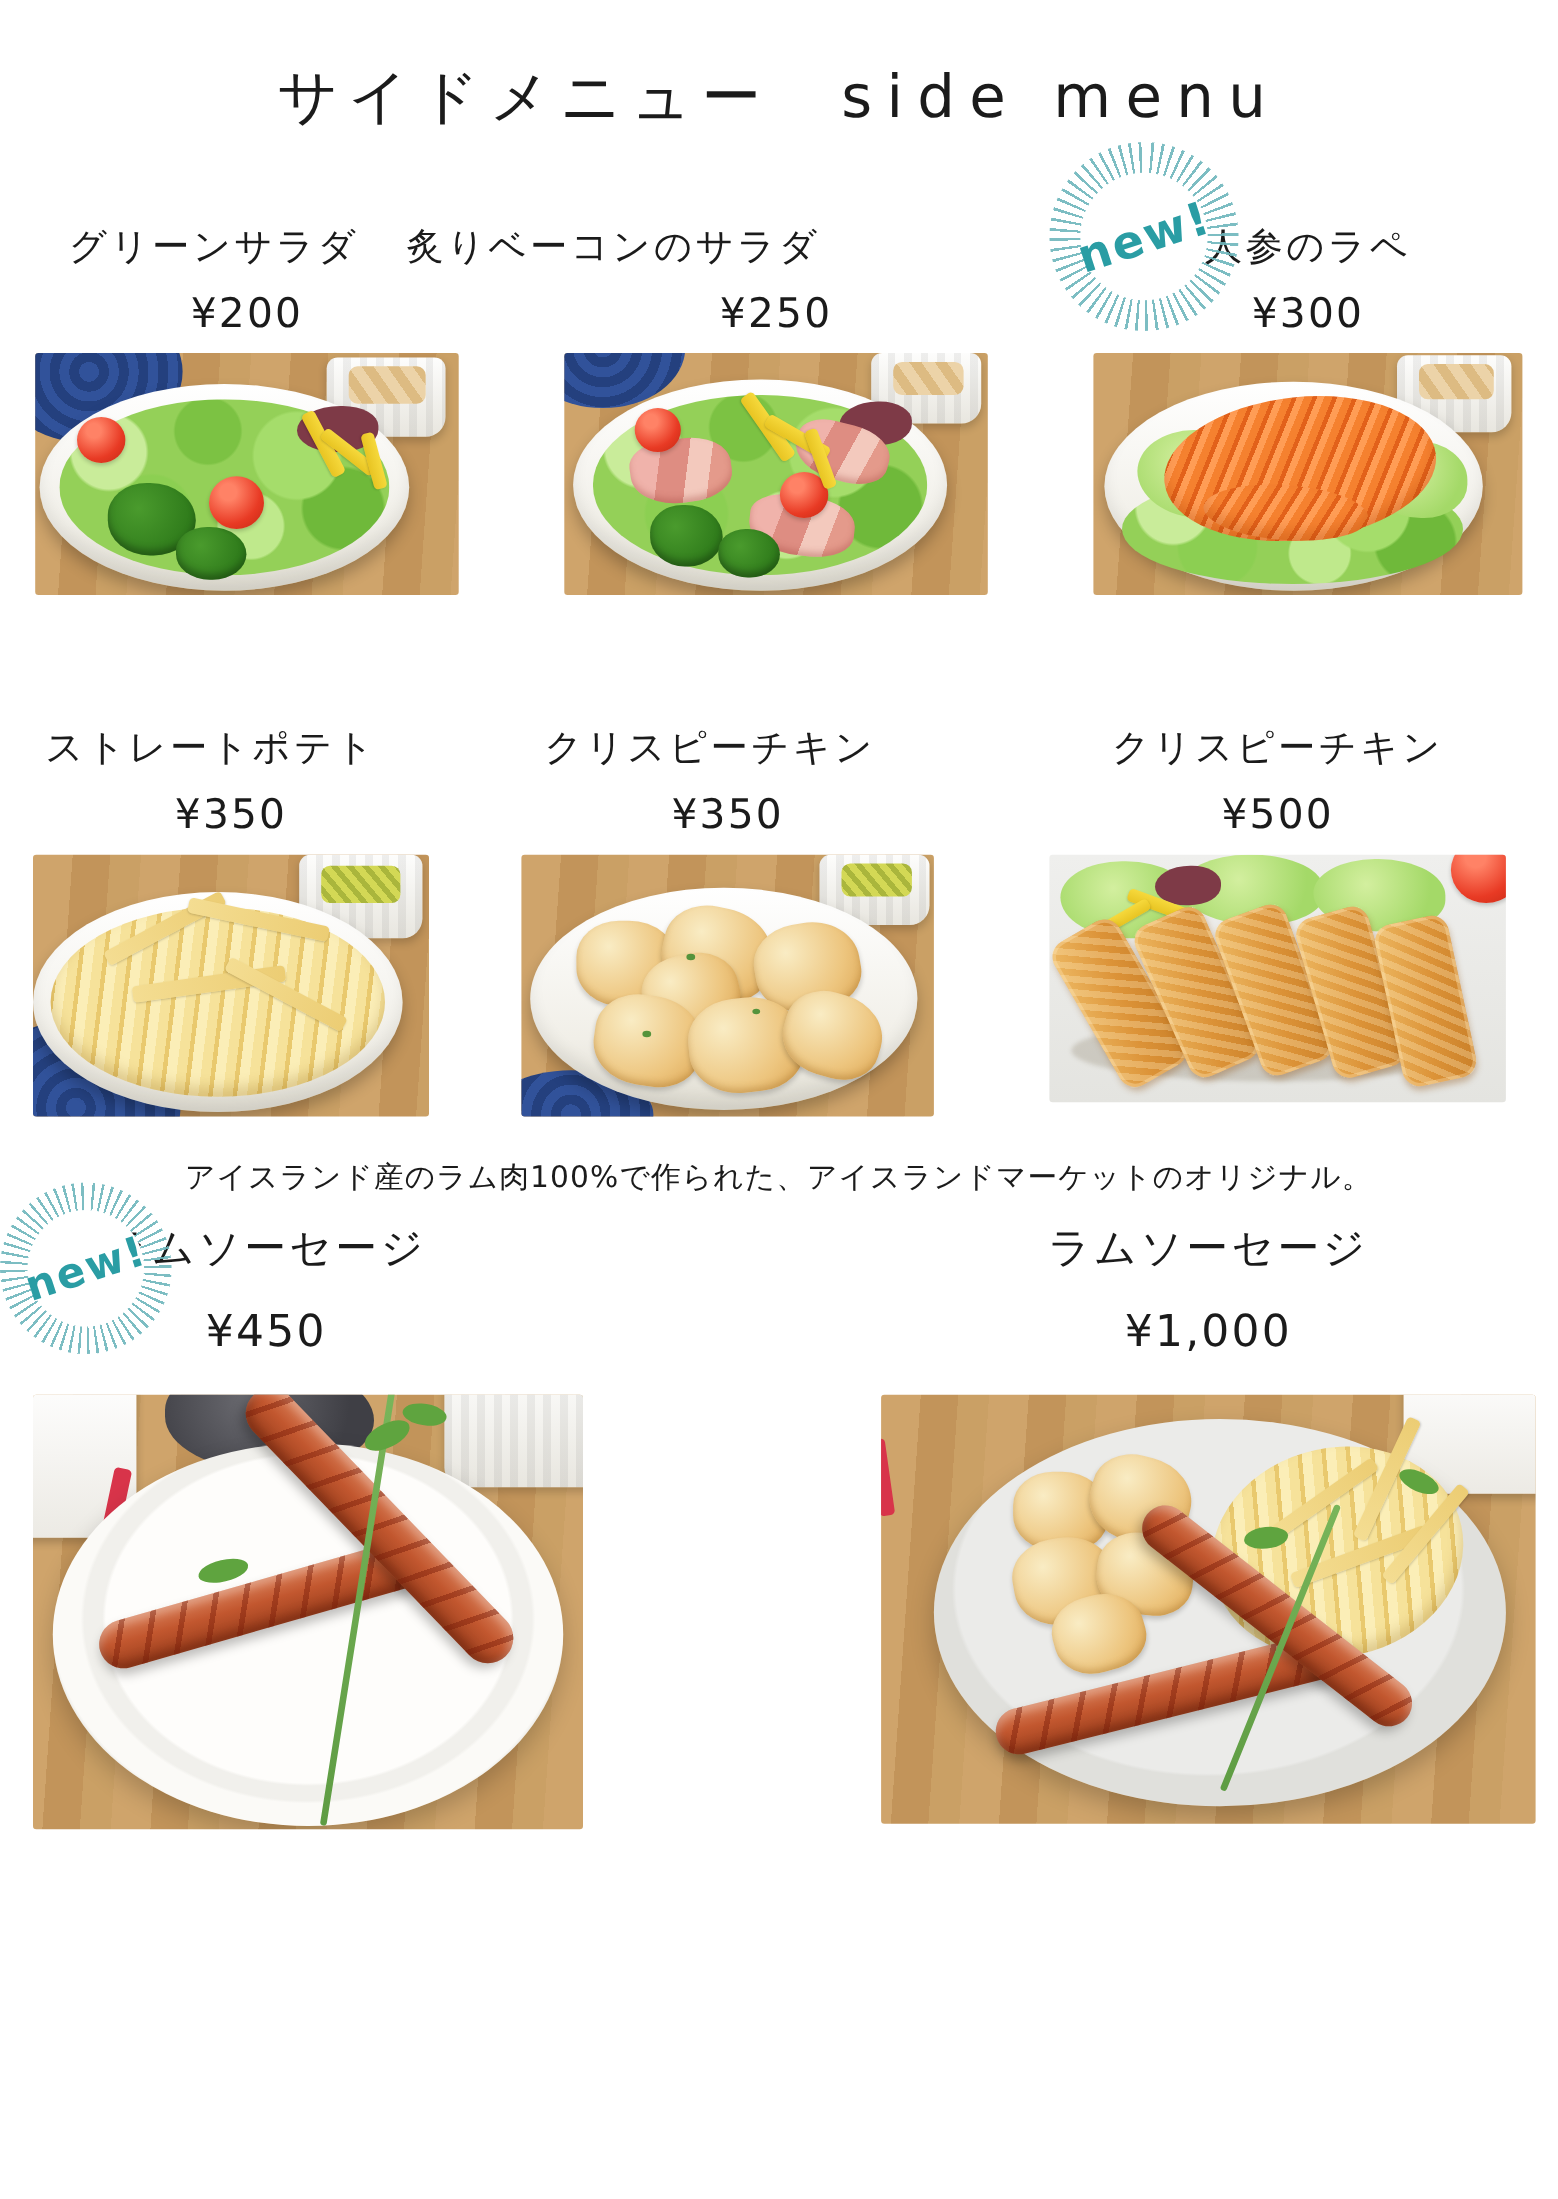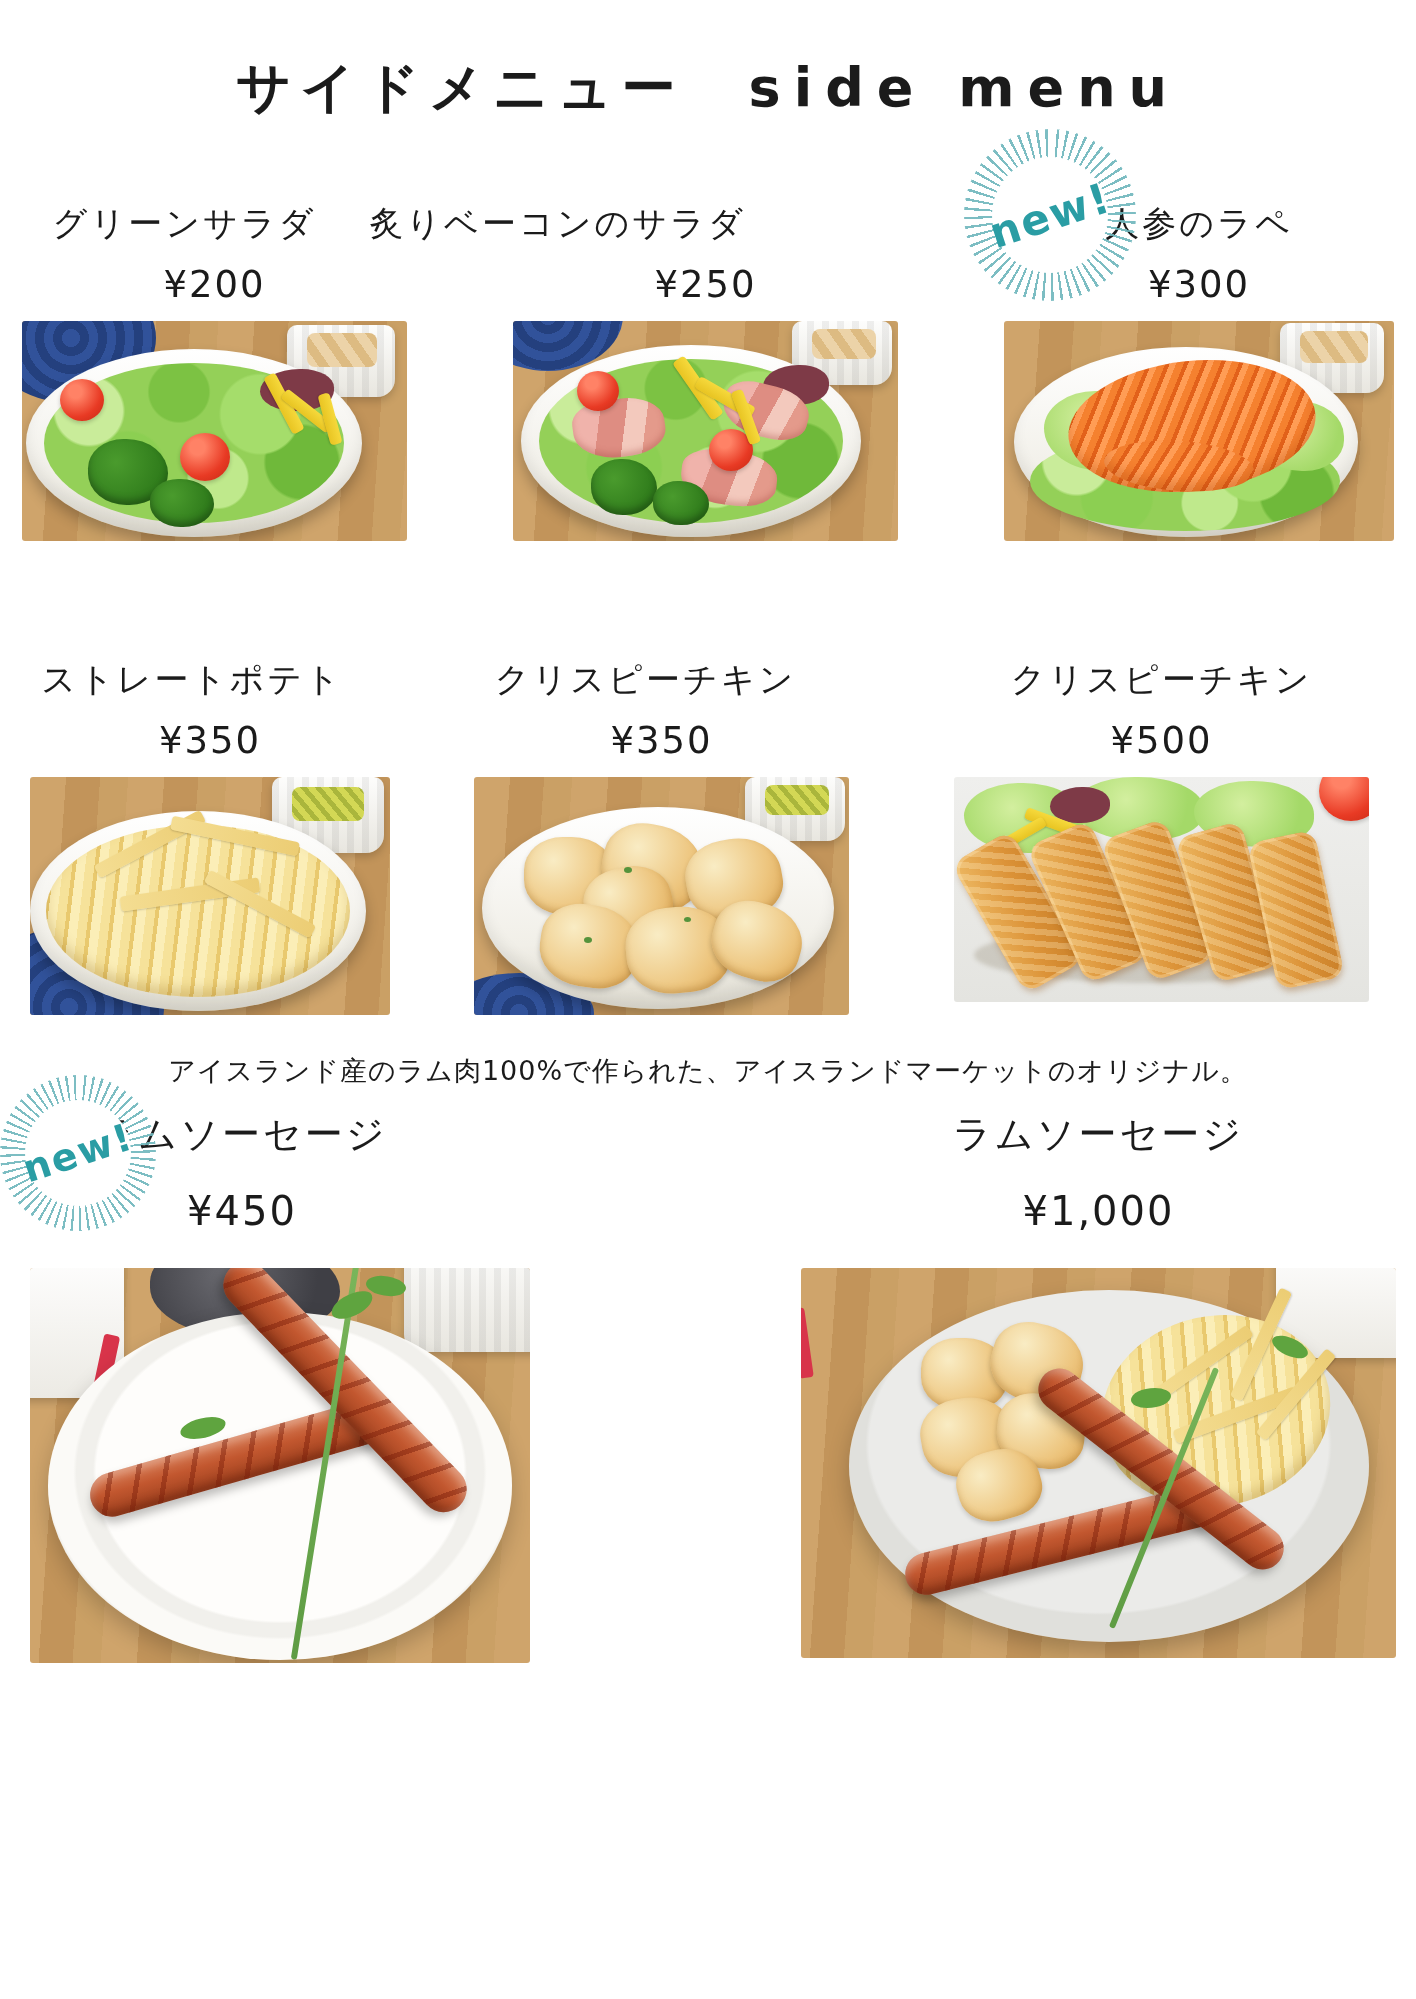--- a/index.html
+++ b/index.html
@@ -1,22 +1,22 @@
 <!DOCTYPE html>
 <html><head>
 <meta charset="utf-8">
 <style>
   html,body{margin:0;padding:0;background:#ffffff;}
   body{font-family:"DejaVu Sans","Liberation Sans",sans-serif;color:#1b1b1b;}
   .page{position:relative;width:1416px;height:1999px;margin:0 auto;background:#ffffff;overflow:hidden;}
 
   
-  .title{margin:0;padding-top:52px;text-align:center;font-size:54px;font-weight:bold;letter-spacing:9px;white-space:nowrap;}
+  .title{margin:0;padding-top:52px;text-align:center;font-size:54px;font-weight:normal;letter-spacing:9px;white-space:nowrap;}
   .title .en{margin-left:64px;letter-spacing:13px;}
-  .row{display:flex;justify-content:space-between;padding:0 22px;margin-top:76px;}
+  .row{display:flex;justify-content:space-between;padding:0 32px;margin-top:76px;}
   .row2{padding:0 26px 0 30px;margin-top:116px;}
   .item{display:flex;flex-direction:column;align-items:center;position:relative;}
   .iname{font-size:34px;letter-spacing:3px;white-space:nowrap;}
   .iprice{font-size:37px;letter-spacing:2px;margin-top:16px;}
   .photo{position:relative;overflow:hidden;border-radius:3px;margin-top:15px;
          background:repeating-linear-gradient(94deg,#cfa46b 0 36px,#c2945a 36px 70px,#caa065 70px 98px);}
   .section-title{margin:0;padding-top:94px;text-align:center;font-size:54px;font-weight:bold;letter-spacing:9px;white-space:nowrap;}
   .section-title .en{margin-left:58px;letter-spacing:12px;}
   .desc{margin-top:34px;text-align:center;font-size:27px;line-height:1.62;letter-spacing:1px;}
   .bottom-row{display:flex;justify-content:space-between;padding:0 20px 0 30px;margin-top:16px;}

